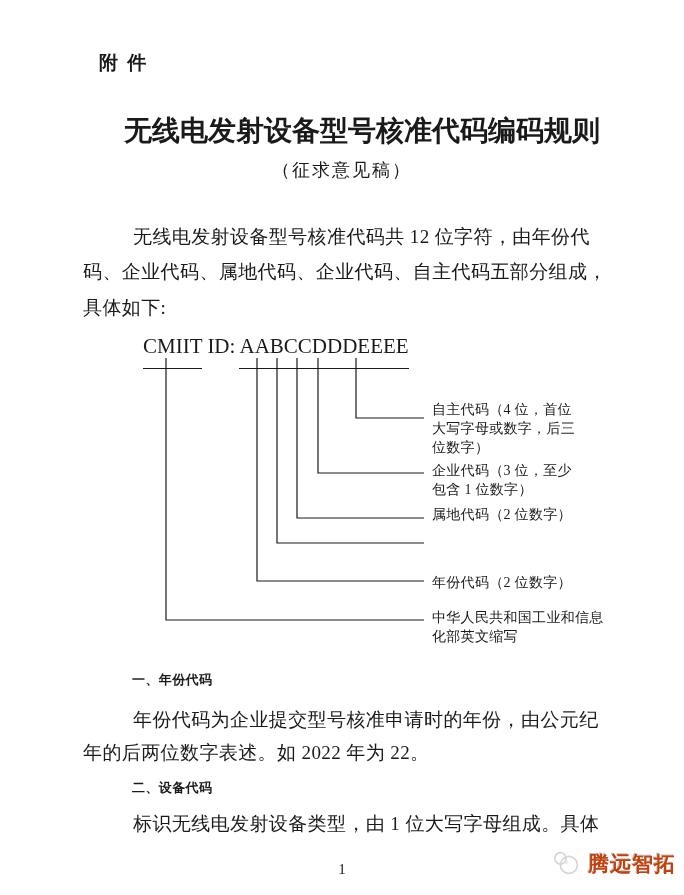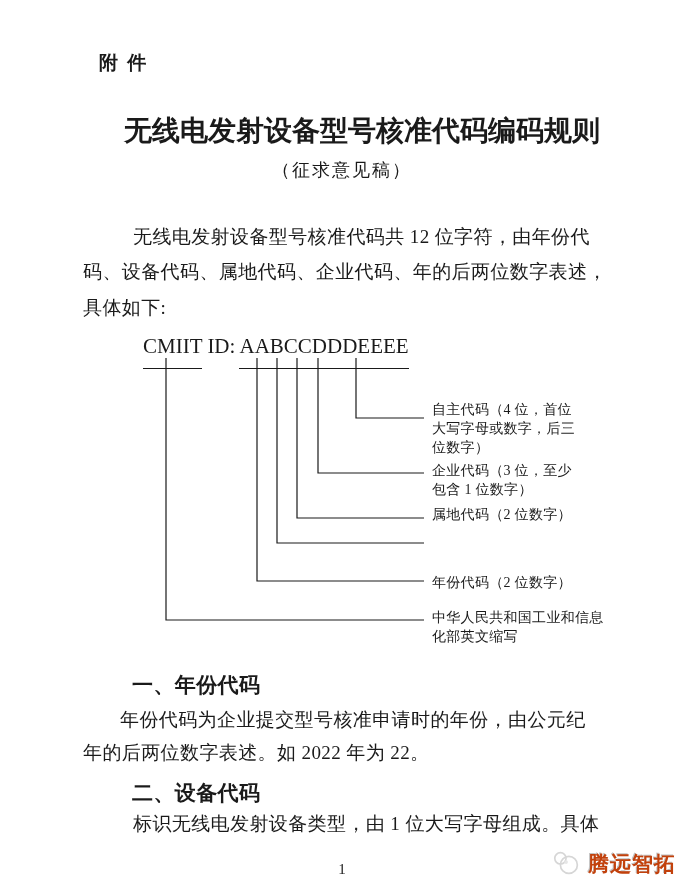--- a/index.html
+++ b/index.html
@@ -43,24 +43,24 @@
     white-space:pre-line;
   }
   .lbl-zizhu{top:400px;}
   .lbl-qiye{top:461px;}
   .lbl-shudi{top:505px;}
   .lbl-shebei{top:536px;}
   .lbl-nianfen{top:573px;}
   .lbl-cmiit{top:608px;}
   .sec-heading{
     font-family:"Liberation Sans","DejaVu Sans",sans-serif;
-    font-weight:600;font-size:21px;letter-spacing:0.4px;white-space:nowrap;
+    font-weight:600;font-size:13px;letter-spacing:0.4px;white-space:nowrap;
   }
   .sec1-h{left:132px;top:671px;}
-  .sec1-l1{left:120px;top:710px;text-align:right;}
+  .sec1-l1{left:133px;top:710px;text-align:right;}
   .sec1-l2{left:83px;top:743px;}
   .sec2-h{left:132px;top:779px;}
   .sec2-l1{left:133px;top:814px;}
   .page-number{
     left:0;right:0;top:861px;text-align:center;
     font-size:15px;
   }
   .watermark{
     left:551px;top:846px;width:125px;height:36px;
     display:flex;align-items:center;gap:5px;
@@ -78,21 +78,21 @@
 
 <div id="page">
 
   <div class="abs attachment">附 件</div>
 
   <div class="abs doc-title">无线电发射设备型号核准代码编码规则</div>
 
   <div class="abs doc-subtitle">（征求意见稿）</div>
 
   <div class="abs body-line intro-l1">无线电发射设备型号核准代码共 12 位字符，由年份代</div>
-  <div class="abs body-line intro-l2">码、设备代码、属地代码、企业代码、年的后两位数字表述，</div>
+  <div class="abs body-line intro-l2">码、企业代码、属地代码、企业代码、自主代码五部分组成，</div>
   <div class="abs body-line intro-l3">具体如下:</div>
 
   <div class="abs code-line"><span class="u">CMIIT</span><span> ID: </span><span class="u">AABCCDDDEEEE</span></div>
 
   <svg class="abs diagram-svg" width="684" height="895" viewBox="0 0 684 895">
     <polyline points="166,358 166,620 424,620" fill="none" stroke="#1a1a1a" stroke-width="1.2"></polyline>
     <polyline points="257,358 257,581 424,581" fill="none" stroke="#1a1a1a" stroke-width="1.2"></polyline>
     <polyline points="277,358 277,543 424,543" fill="none" stroke="#1a1a1a" stroke-width="1.2"></polyline>
     <polyline points="297,358 297,518 424,518" fill="none" stroke="#1a1a1a" stroke-width="1.2"></polyline>
     <polyline points="318,358 318,473 424,473" fill="none" stroke="#1a1a1a" stroke-width="1.2"></polyline>

